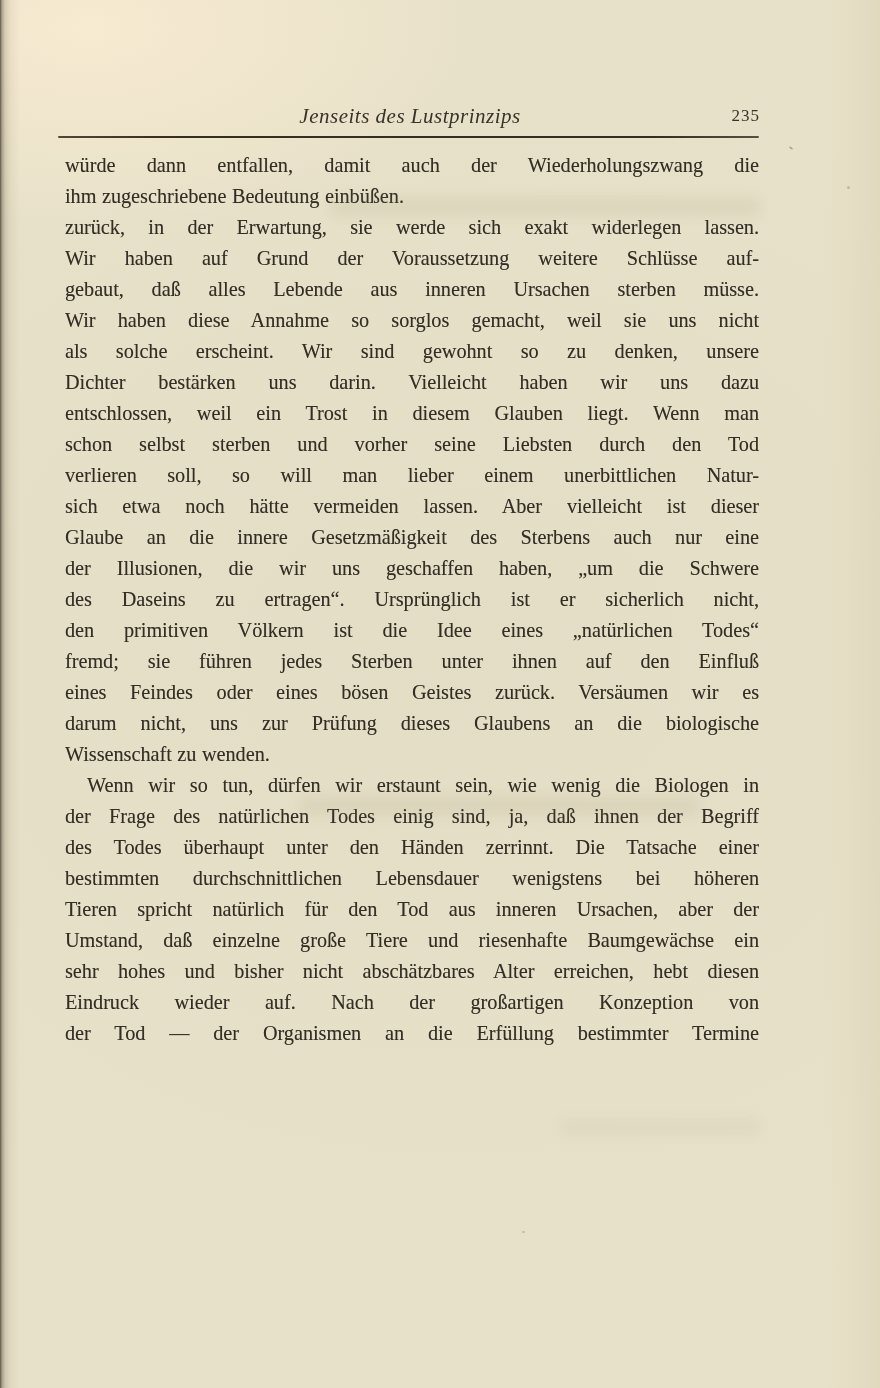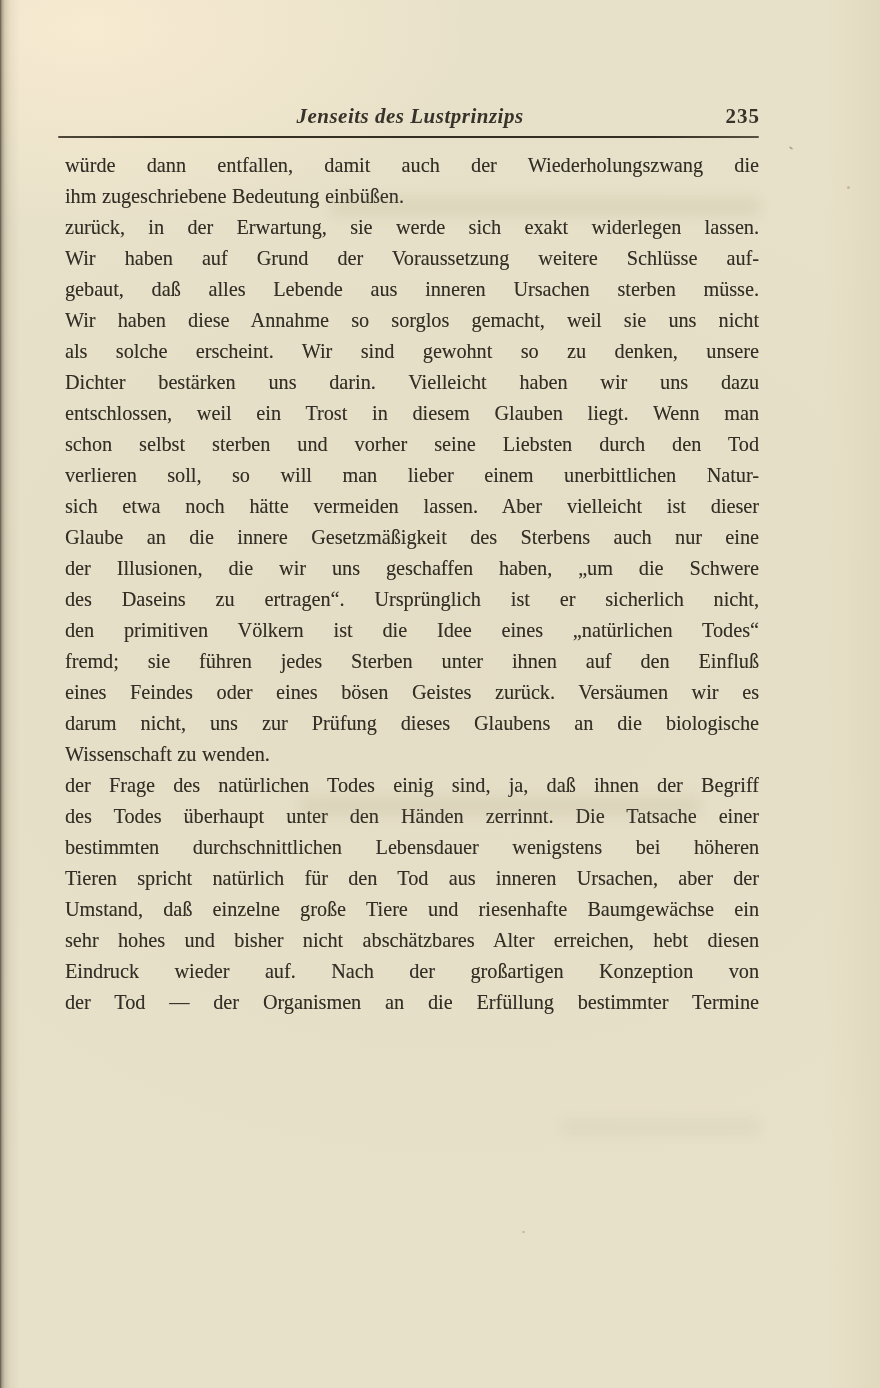--- a/index.html
+++ b/index.html
@@ -17,36 +17,35 @@
       radial-gradient(ellipse 1000px 800px at 52% 48%, rgba(220,212,188,0.30), rgba(220,212,188,0) 75%),
       linear-gradient(270deg, rgba(192,174,134,0.16) 0px, rgba(192,174,134,0) 55px);
   }
 
   .header {
     position: absolute;
     top: 101px;
     left: 60px;
     width: 700px;
     height: 32px;
-    font-weight: bold;
   }
   .running-title {
     width: 100%;
     text-align: center;
     font-style: italic;
     font-size: 21px;
     line-height: 30px;
     letter-spacing: 0.5px;
     color: #38332a;
   }
   .page-number {
     position: absolute;
     right: 0;
     top: 0;
-    font-size: 21px;
+    font-size: 17px;
     line-height: 30px;
     letter-spacing: 1px;
     color: #38332a;
   }
   .header-rule {
     position: absolute;
     top: 136px;
     left: 58px;
     width: 701px;
     height: 2px;
@@ -124,20 +123,21 @@
       <div class="line">verlieren soll, so will man lieber einem unerbittlichen Natur-</div>
       <div class="line">sich etwa noch hätte vermeiden lassen. Aber vielleicht ist dieser</div>
       <div class="line">Glaube an die innere Gesetzmäßigkeit des Sterbens auch nur eine</div>
       <div class="line">der Illusionen, die wir uns geschaffen haben, „um die Schwere</div>
       <div class="line">des Daseins zu ertragen“. Ursprünglich ist er sicherlich nicht,</div>
       <div class="line">den primitiven Völkern ist die Idee eines „natürlichen Todes“</div>
       <div class="line">fremd; sie führen jedes Sterben unter ihnen auf den Einfluß</div>
       <div class="line">eines Feindes oder eines bösen Geistes zurück. Versäumen wir es</div>
       <div class="line">darum nicht, uns zur Prüfung dieses Glaubens an die biologische</div>
       <div class="line para-end">Wissenschaft zu wenden.</div>
+      <div class="line indent">Wenn wir so tun, dürfen wir erstaunt sein, wie wenig die Biologen in</div>
       <div class="line">der Frage des natürlichen Todes einig sind, ja, daß ihnen der Begriff</div>
       <div class="line">des Todes überhaupt unter den Händen zerrinnt. Die Tatsache einer</div>
       <div class="line">bestimmten durchschnittlichen Lebensdauer wenigstens bei höheren</div>
       <div class="line">Tieren spricht natürlich für den Tod aus inneren Ursachen, aber der</div>
       <div class="line">Umstand, daß einzelne große Tiere und riesenhafte Baumgewächse ein</div>
       <div class="line">sehr hohes und bisher nicht abschätzbares Alter erreichen, hebt diesen</div>
       <div class="line">Eindruck wieder auf. Nach der großartigen Konzeption von</div>
       <div class="line">der Tod — der Organismen an die Erfüllung bestimmter Termine</div>
     </div>
 

